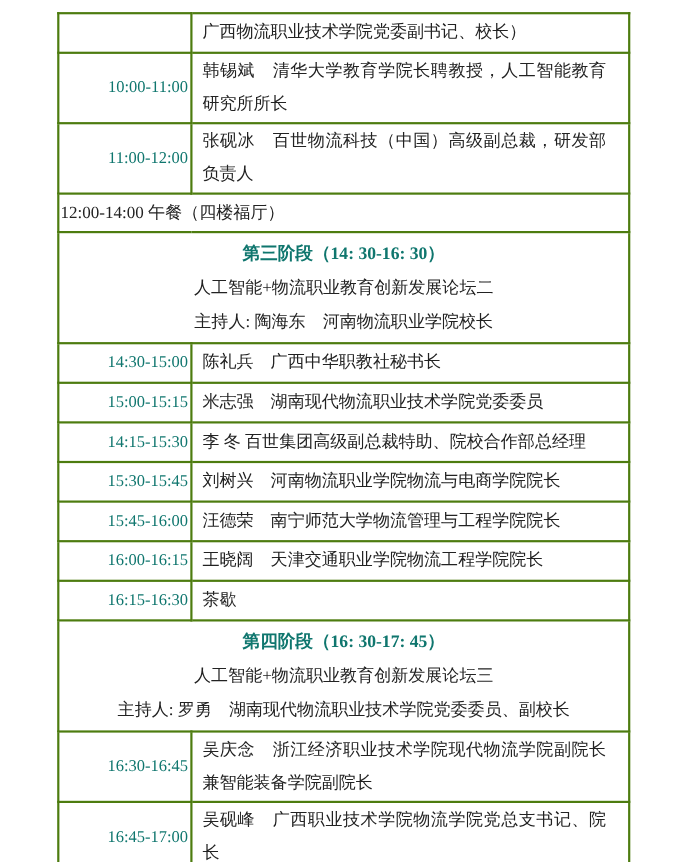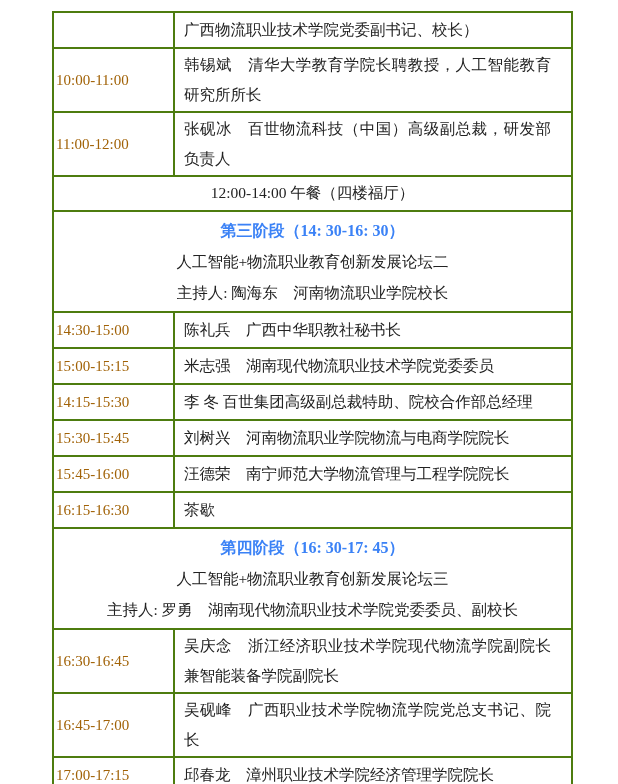--- a/index.html
+++ b/index.html
@@ -22,48 +22,48 @@
     border-collapse: collapse;
     table-layout: fixed;
   }
   td {
     border: 2px solid #4d7c0f;
     vertical-align: middle;
     overflow: hidden;
   }
   col.time-col { width: 121px; }
   td.time {
-    text-align: left;
+    text-align: right;
     font-size: 15px;
     padding: 1px 2px;
     height: 32px;
-    color: #a16207;
+    color: #0f766e;
     font-family: Liberation Serif, serif;
   }
   td.content {
     font-size: 15.5px;
     line-height: 30px;
     padding: 1px 20px 1px 9px;
     text-align: justify;
     height: 32px;
   }
   td.break-cell {
-    text-align: center;
+    text-align: left;
     font-size: 15.5px;
     height: 31px;
   }
   td.stage-cell {
     text-align: center;
     padding: 3px 0;
   }
   .stage-title {
     font-weight: bold;
     font-size: 16px;
     line-height: 31px;
-    color: #3b82f6;
+    color: #0f766e;
   }
   .stage-subtitle, .stage-host {
     font-size: 15.5px;
     line-height: 31px;
   }
 </style>
 </head>
 <body>
 
 <table class="schedule">
@@ -117,20 +117,24 @@
   <tr class="entry">
     <td class="time">15:30-15:45</td>
     <td class="content">刘树兴　河南物流职业学院物流与电商学院院长</td>
   </tr>
 
   <tr class="entry">
     <td class="time">15:45-16:00</td>
     <td class="content">汪德荣　南宁师范大学物流管理与工程学院院长</td>
   </tr>
 
+  <tr class="entry">
+    <td class="time">16:00-16:15</td>
+    <td class="content">王晓阔　天津交通职业学院物流工程学院院长</td>
+  </tr>
 
   <tr class="entry">
     <td class="time">16:15-16:30</td>
     <td class="content">茶歇</td>
   </tr>
 
   <tr class="stage">
     <td class="stage-cell" colspan="2">
       <div class="stage-title">第四阶段（16: 30-17: 45）</div>
       <div class="stage-subtitle">人工智能+物流职业教育创新发展论坛三</div>

